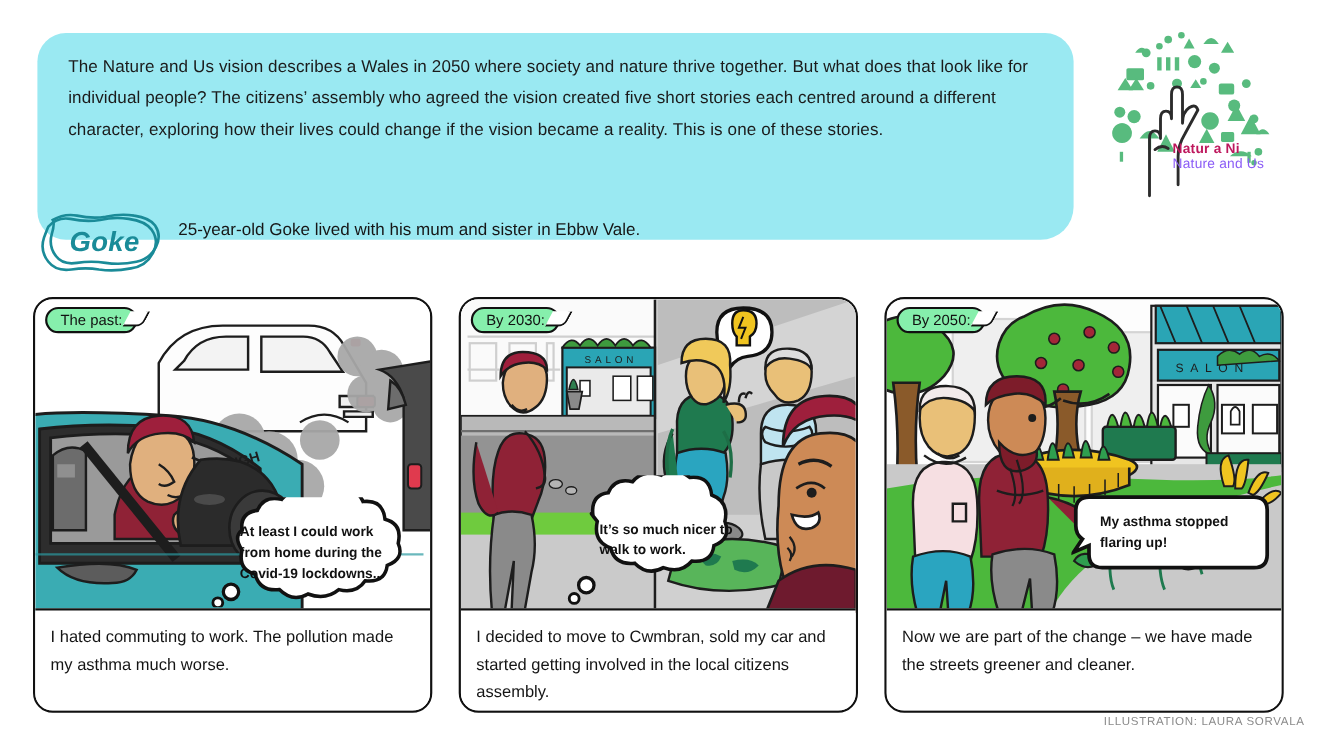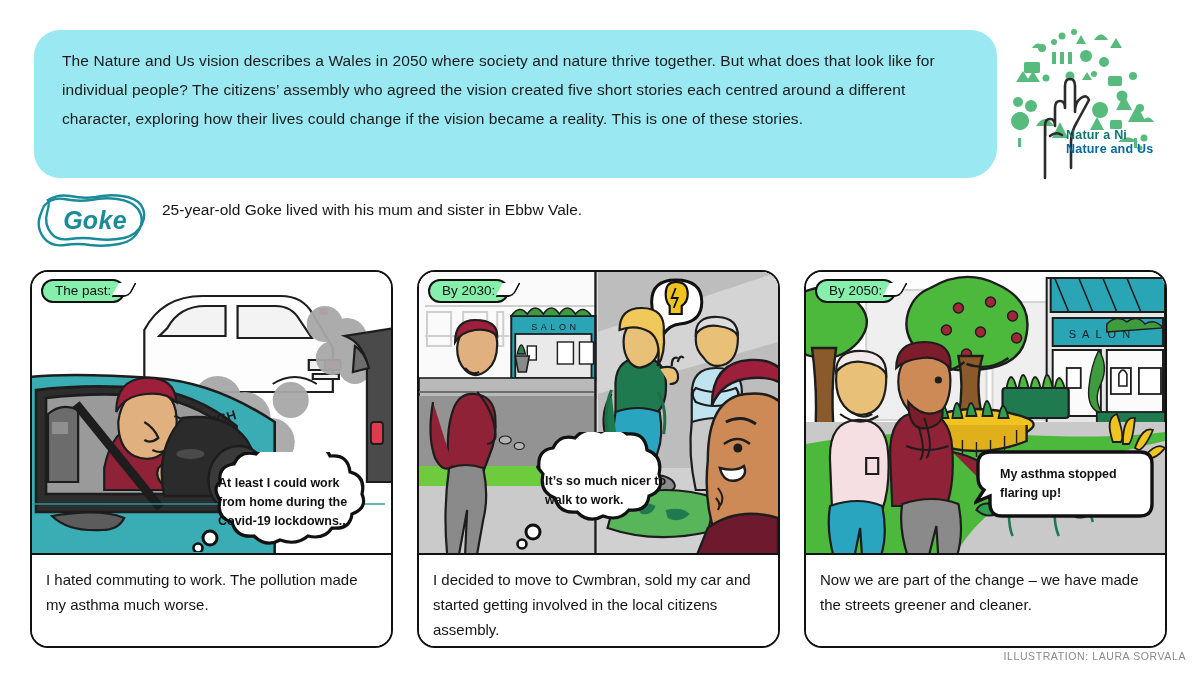--- a/index.html
+++ b/index.html
@@ -5,36 +5,35 @@
   html,body{margin:0;padding:0;}
   body{
     width:1200px;height:685px;
     background:#ffffff;
     font-family:"Liberation Sans", sans-serif;
     overflow:hidden;
     position:relative;
   }
   
   .intro-banner{
-    position:absolute;left:34px;top:30px;width:942px;height:148px;
+    position:absolute;left:34px;top:30px;width:942px;height:188px;
     background:#9ae9f2;
     border-radius:26px 26px 30px 26px;
-    padding-left:21px;
   }
   .intro-text{
     position:absolute;left:28px;top:16px;width:886px;
     font-size:15.5px;line-height:29px;color:#1b1b1b;
     letter-spacing:.1px;
   }
   
   .logo{position:absolute;left:990px;top:18px;width:200px;height:165px;}
   .logo svg{display:block;}
   .logo-text{position:absolute;left:76px;top:110px;line-height:1.15;}
-  .logo-cy{font-size:12.5px;font-weight:bold;color:#0f766e;letter-spacing:.2px;}
-  .logo-en{font-size:12.5px;font-weight:bold;color:#0369a1;letter-spacing:.2px;}
+  .logo-cy{font-size:12.5px;font-weight:bold;color:#be185d;letter-spacing:.2px;}
+  .logo-en{font-size:12.5px;font-weight:normal;color:#8b5cf6;letter-spacing:.2px;}
   
   .char-row{position:absolute;left:34px;top:192px;width:1000px;height:62px;}
   .name-badge{position:absolute;left:0;top:0;width:122px;height:56px;}
   .name-badge .badge-label{
     position:absolute;left:0;top:0;width:122px;height:56px;
     display:flex;align-items:center;justify-content:center;
     font-size:25px;color:#1a8b98;font-weight:bold;font-style:italic;
     letter-spacing:.3px;
   }
   .char-desc{

